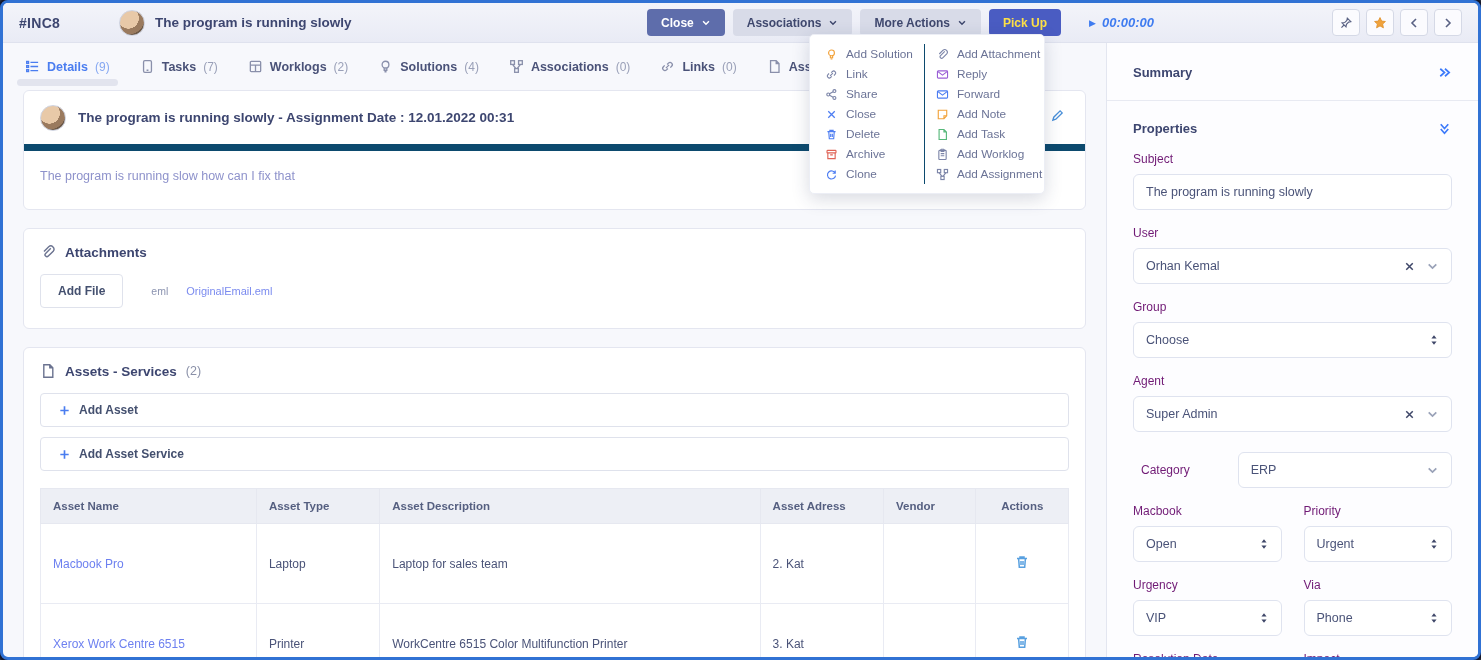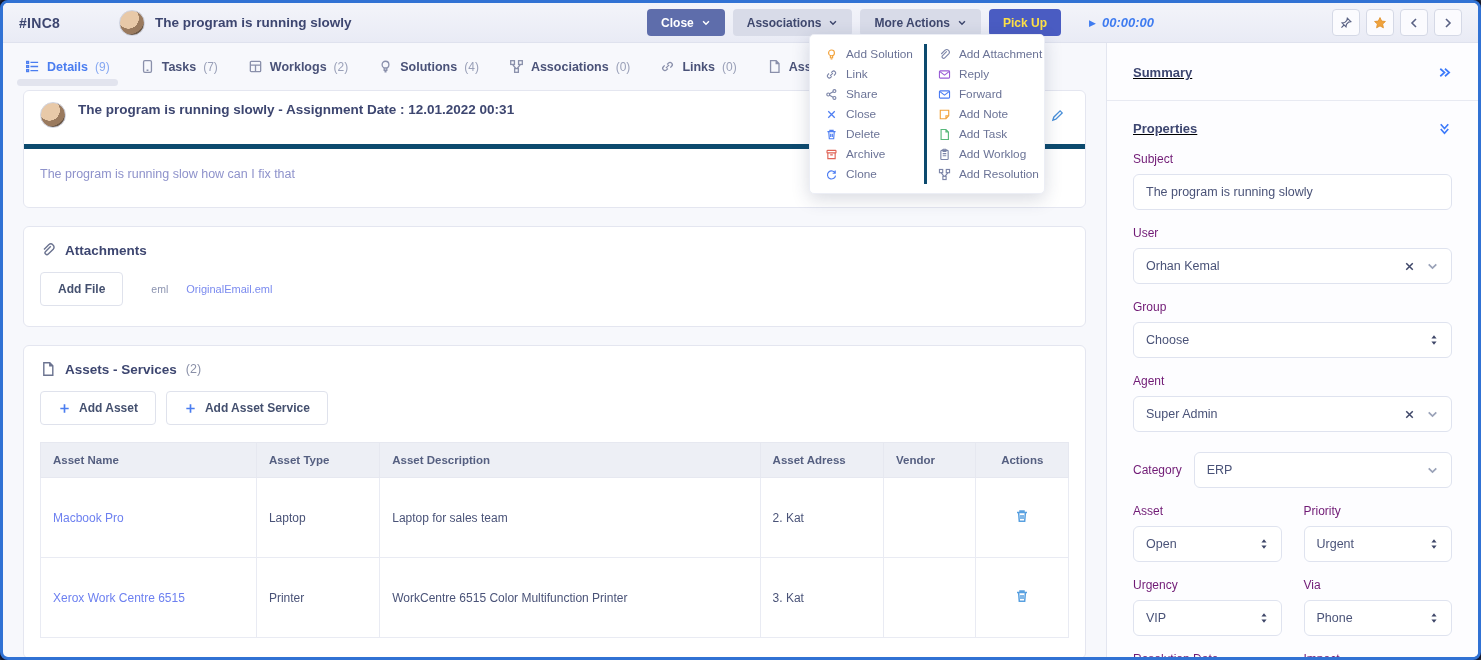--- a/index.html
+++ b/index.html
@@ -30,60 +30,60 @@
   .tabs{display:flex;gap:30px;align-items:center;padding:8px 2px 16px;}
   .tab{display:flex;align-items:center;gap:7px;font-size:12.5px;font-weight:700;color:#4a5278;cursor:pointer;position:relative;}
   .tab .ticon{width:15px;height:15px;stroke:#8a90ab;fill:none;stroke-width:1.4;}
   .tab .cnt{color:#9aa0b8;font-weight:500;font-size:12px;}
   .tab.active{color:#4a7df0;}
   .tab.active .ticon{stroke:#4a7df0;}
   .tab.active .cnt{color:#86a8f2;}
   .tab.active::after{content:'';position:absolute;left:-8px;right:-8px;bottom:-12px;height:7px;background:#e2e4ee;border-radius:4px;}
   
   .card{background:#fff;border:1px solid #e4e6f0;border-radius:6px;margin-bottom:18px;}
-  .card1-head{display:flex;gap:12px;padding:11px 16px;border-bottom:5px solid #0c4a6e;}
+  .card1-head{display:flex;align-items:center;gap:12px;padding:11px 16px;border-bottom:7px solid #0c4a6e;}
   .card1-title{font-weight:700;font-size:13.5px;color:#3d4670;}
   .edit-wrap{margin-left:auto;padding:6px 4px 6px 18px;border-left:1px solid #e8eaf2;color:#4a90d9;cursor:pointer;}
   .edit-wrap svg{width:15px;height:15px;fill:currentColor;}
   .card1-body{padding:18px 16px 26px;color:#8e92cb;font-size:12.5px;}
   .sec-head{display:flex;align-items:center;gap:9px;font-weight:700;font-size:13.5px;color:#3d4670;}
   .sec-head .hicon{width:16px;height:16px;stroke:#6b7390;fill:none;stroke-width:1.4;}
   .sec-cnt{font-weight:500;color:#8a90a8;font-size:12.5px;}
   .pad{padding:15px 16px 20px;}
   .btn-outline{display:inline-flex;align-items:center;gap:8px;background:#fff;border:1px solid #dfe2ec;border-radius:4px;padding:9px 17px;font-size:12px;font-weight:600;color:#44506f;cursor:pointer;font-family:inherit;}
   .attach-row{display:flex;align-items:center;gap:28px;margin-top:14px;}
   .fileext{font-size:10.5px;color:#8b93b0;margin-right:-10px;}
   .filelink{font-size:11px;color:#7b8bef;cursor:pointer;}
-  .asset-btns{display:flex;gap:10px;margin-top:14px;}
+  .asset-btns{display:flex;gap:10px;margin-top:14px;flex-direction:column;}
   .plus{width:13px;height:13px;stroke:#4a7df0;stroke-width:1.8;fill:none;}
   table{width:100%;border-collapse:collapse;margin-top:17px;font-size:12px;}
   thead th{background:#edeff5;text-align:left;padding:11px 12px;color:#555f80;font-weight:700;font-size:11.5px;border:1px solid #e6e8f0;}
   tbody td{padding:30px 12px;border:1px solid #e9ebf3;color:#4a5378;background:#fff;}
   td.alink{color:#6d80f0;cursor:pointer;}
   th.c,td.c{text-align:center;}
   .trash{width:16px;height:16px;stroke:#58a0e0;stroke-width:1.5;fill:none;cursor:pointer;}
   
   .sidebar{width:372px;border-left:1px solid #e3e6f0;background:#fdfdff;padding:22px 26px 0;}
-  .side-row{display:flex;justify-content:space-between;text-decoration:underline;}
+  .side-row{display:flex;justify-content:space-between;}
   .side-title{font-weight:700;font-size:13px;color:#3d4670;}
   .blue-ic{width:15px;height:15px;stroke:#3e7bfa;stroke-width:1.8;fill:none;cursor:pointer;}
   .side-div{margin:20px -26px;border-top:1px solid #e8eaf2;}
   .flabel{font-size:12px;color:#701a75;margin:16px 0 8px;}
   .control{height:36px;border:1px solid #dfe3ef;border-radius:6px;display:flex;align-items:center;padding:0 12px;font-size:12.5px;color:#4a5378;background:#fff;cursor:pointer;}
   .control .cicons{margin-left:auto;display:flex;align-items:center;gap:10px;color:#9aa2b8;}
   .control svg{width:13px;height:13px;stroke:#9aa2b8;stroke-width:1.6;fill:none;}
   .control .stepper{fill:#3e4668;stroke:none;width:10px;height:12px;}
   .grid2{display:grid;grid-template-columns:1fr 1fr;column-gap:22px;}
   .cat-row{display:flex;align-items:center;gap:12px;margin-top:20px;}
-  .cat-row .flabel{margin:0;}
-  .cat-row .control{flex:1;}
+  .cat-row .flabel{margin:8px;}
+  .cat-row .control{flex:1;margin-left:28px;}
   
   .menu{position:absolute;left:806px;top:31px;width:236px;background:#fff;border:1px solid #eceef5;border-radius:5px;box-shadow:0 5px 18px rgba(40,50,90,.18);display:flex;padding:9px 4px;z-index:50;}
   .menu-col{list-style:none;flex:1;padding:0 9px;}
-  .menu-col.r{border-left:3px solid #0c4a6e;}
+  .menu-col.r{border-left:1px solid #0c4a6e;}
   .menu-item{display:flex;align-items:center;gap:8px;padding:3px 2px;font-size:11.8px;color:#6b7396;cursor:pointer;white-space:nowrap;}
   .mi{width:13px;height:13px;flex:none;stroke:#7c85a8;stroke-width:1.4;fill:none;}
   .mi.blue{stroke:#4d7df2;}
   .mi.orange{stroke:#f2a33c;}
   .mi.red{stroke:#e06356;}
   .mi.green{stroke:#57b87a;}
   .mi.purple{stroke:#9a5fd6;}
   .star-fill{fill:#f0a23c;stroke:#e09330;stroke-width:1;}
 </style>
 </head>
@@ -490,21 +490,21 @@
           <span class="cicons">
               <svg>
                 <use href="#ic-chevd"></use>
               </svg>
             </span>
         </div>
       </div>
 
       <div class="grid2">
         <div>
-          <div class="flabel">Asset</div>
+          <div class="flabel">Macbook</div>
           <div class="control">
             <span>Open</span>
             <span class="cicons">
                 <svg class="stepper">
                   <use href="#ic-stepper"></use>
                 </svg>
               </span>
           </div>
         </div>
         <div>
@@ -638,18 +638,18 @@
       <li class="menu-item">
         <svg class="mi">
             <use href="#ic-clipboard"></use>
           </svg>
         <span>Add Worklog</span>
       </li>
       <li class="menu-item">
         <svg class="mi">
             <use href="#ic-assoc"></use>
           </svg>
-        <span>Add Resolution</span>
+        <span>Add Assignment</span>
       </li>
     </ul>
   </div>
 
 </div>
 
 </body></html>

